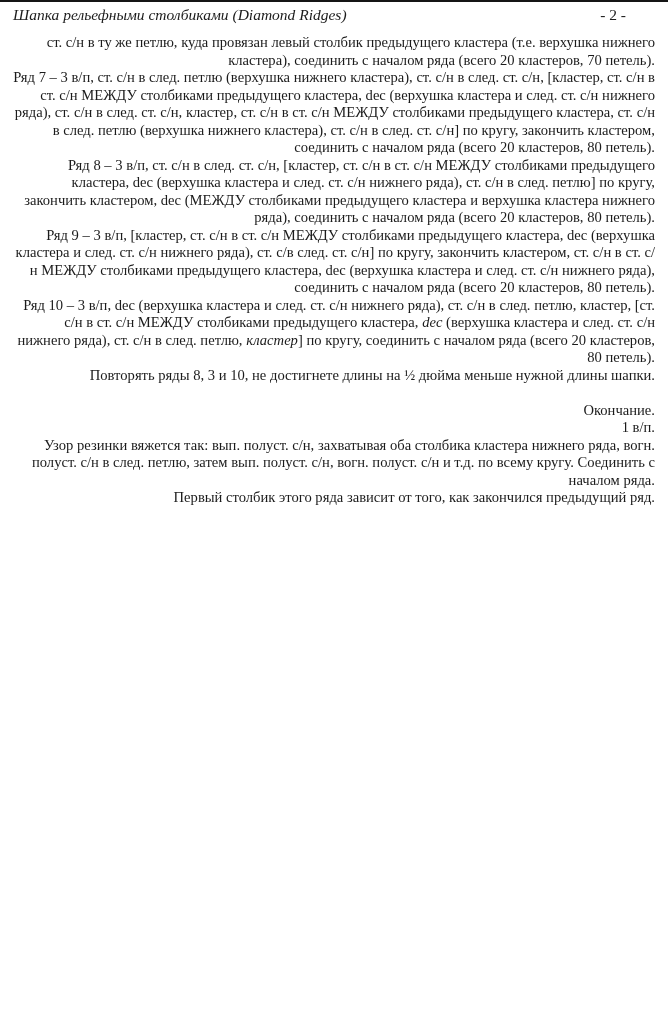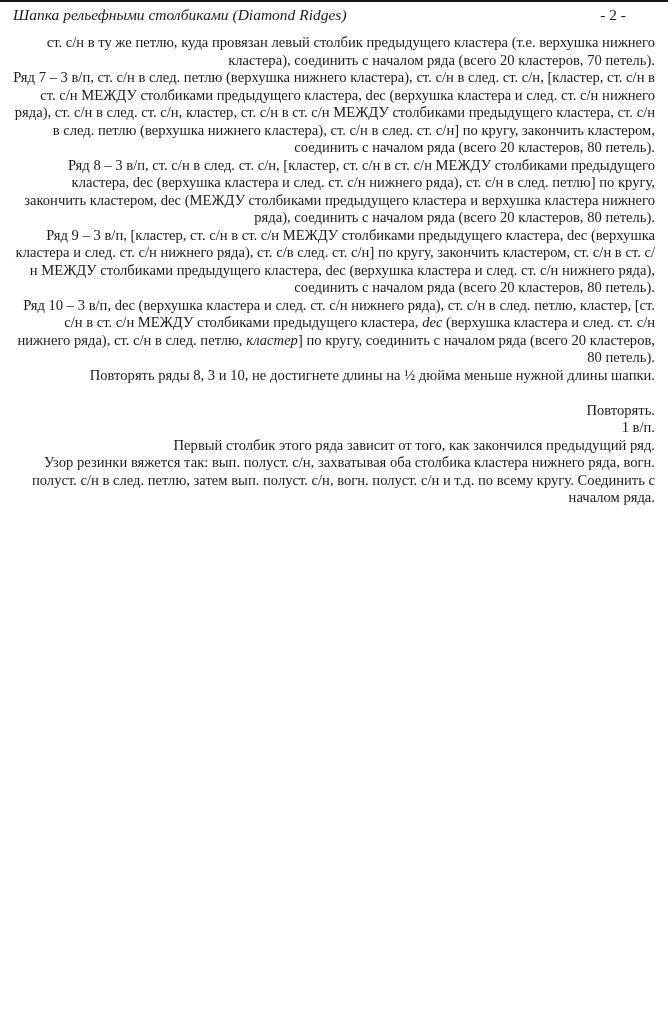--- a/index.html
+++ b/index.html
@@ -91,21 +91,21 @@
     <span class="page-number">- 2 -</span>
   </div>
 
   <div class="body-text">
     <p>ст. с/н в ту же петлю, куда провязан левый столбик предыдущего кластера (т.е. верхушка нижнего кластера), соединить с началом ряда (всего 20 кластеров, 70 петель).</p>
     <p>Ряд 7 – 3 в/п, ст. с/н в след. петлю (верхушка нижнего кластера), ст. с/н в след. ст. с/н, [кластер, ст. с/н в ст. с/н МЕЖДУ столбиками предыдущего кластера, dec (верхушка кластера и след. ст. с/н нижнего ряда), ст. с/н в след. ст. с/н, кластер, ст. с/н в ст. с/н МЕЖДУ столбиками предыдущего кластера, ст. с/н в след. петлю (верхушка нижнего кластера), ст. с/н в след. ст. с/н] по кругу, закончить кластером, соединить с началом ряда (всего 20 кластеров, 80 петель).</p>
     <p>Ряд 8 – 3 в/п, ст. с/н в след. ст. с/н, [кластер, ст. с/н в ст. с/н МЕЖДУ столбиками предыдущего кластера, dec (верхушка кластера и след. ст. с/н нижнего ряда), ст. с/н в след. петлю] по кругу, закончить кластером, dec (МЕЖДУ столбиками предыдущего кластера и верхушка кластера нижнего ряда), соединить с началом ряда (всего 20 кластеров, 80 петель).</p>
     <p>Ряд 9 – 3 в/п, [кластер, ст. с/н в ст. с/н МЕЖДУ столбиками предыдущего кластера, dec (верхушка кластера и след. ст. с/н нижнего ряда), ст. с/в след. ст. с/н] по кругу, закончить кластером, ст. с/н в ст. с/н МЕЖДУ столбиками предыдущего кластера, dec (верхушка кластера и след. ст. с/н нижнего ряда), соединить с началом ряда (всего 20 кластеров, 80 петель).</p>
     <p><span>Ряд 10 – 3 в/п, dec (верхушка кластера и след. ст. с/н нижнего ряда), ст. с/н в след. петлю, кластер, [ст. с/н в ст. с/н МЕЖДУ столбиками предыдущего кластера, </span><i class="run-italic">dec</i><span> (верхушка кластера и след. ст. с/н нижнего ряда), ст. с/н в след. петлю, </span><i class="run-italic">кластер</i><span>] по кругу, соединить с началом ряда (всего 20 кластеров, 80 петель).</span></p>
     <p>Повторять ряды 8, 3 и 10, не достигнете длины на ½ дюйма меньше нужной длины шапки.</p>
-    <p class="gap-above">Повторять.</p>
+    <p class="gap-above">Окончание.</p>
     <p>1 в/п.</p>
+    <p>Узор резинки вяжется так: вып. полуст. с/н, захватывая оба столбика кластера нижнего ряда, вогн. полуст. с/н в след. петлю, затем вып. полуст. с/н, вогн. полуст. с/н и т.д. по всему кругу. Соединить с началом ряда.</p>
     <p>Первый столбик этого ряда зависит от того, как закончился предыдущий ряд.</p>
-    <p>Узор резинки вяжется так: вып. полуст. с/н, захватывая оба столбика кластера нижнего ряда, вогн. полуст. с/н в след. петлю, затем вып. полуст. с/н, вогн. полуст. с/н и т.д. по всему кругу. Соединить с началом ряда.</p>
   </div>
 
   <div class="watermark">Klubok.kg7.ru</div>
   <div class="signature">Асяв</div>
 </div>
 
 </body></html>

